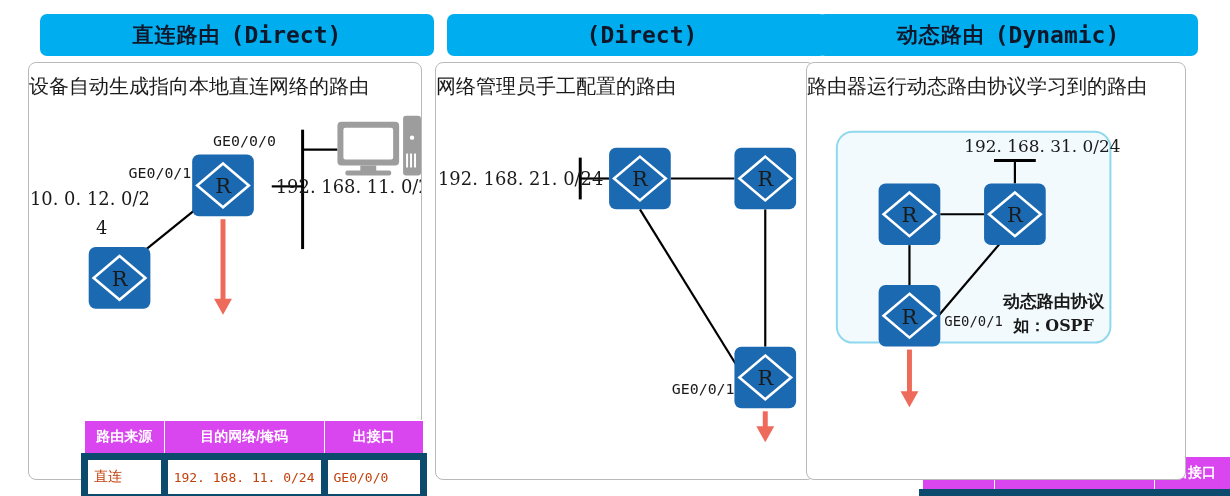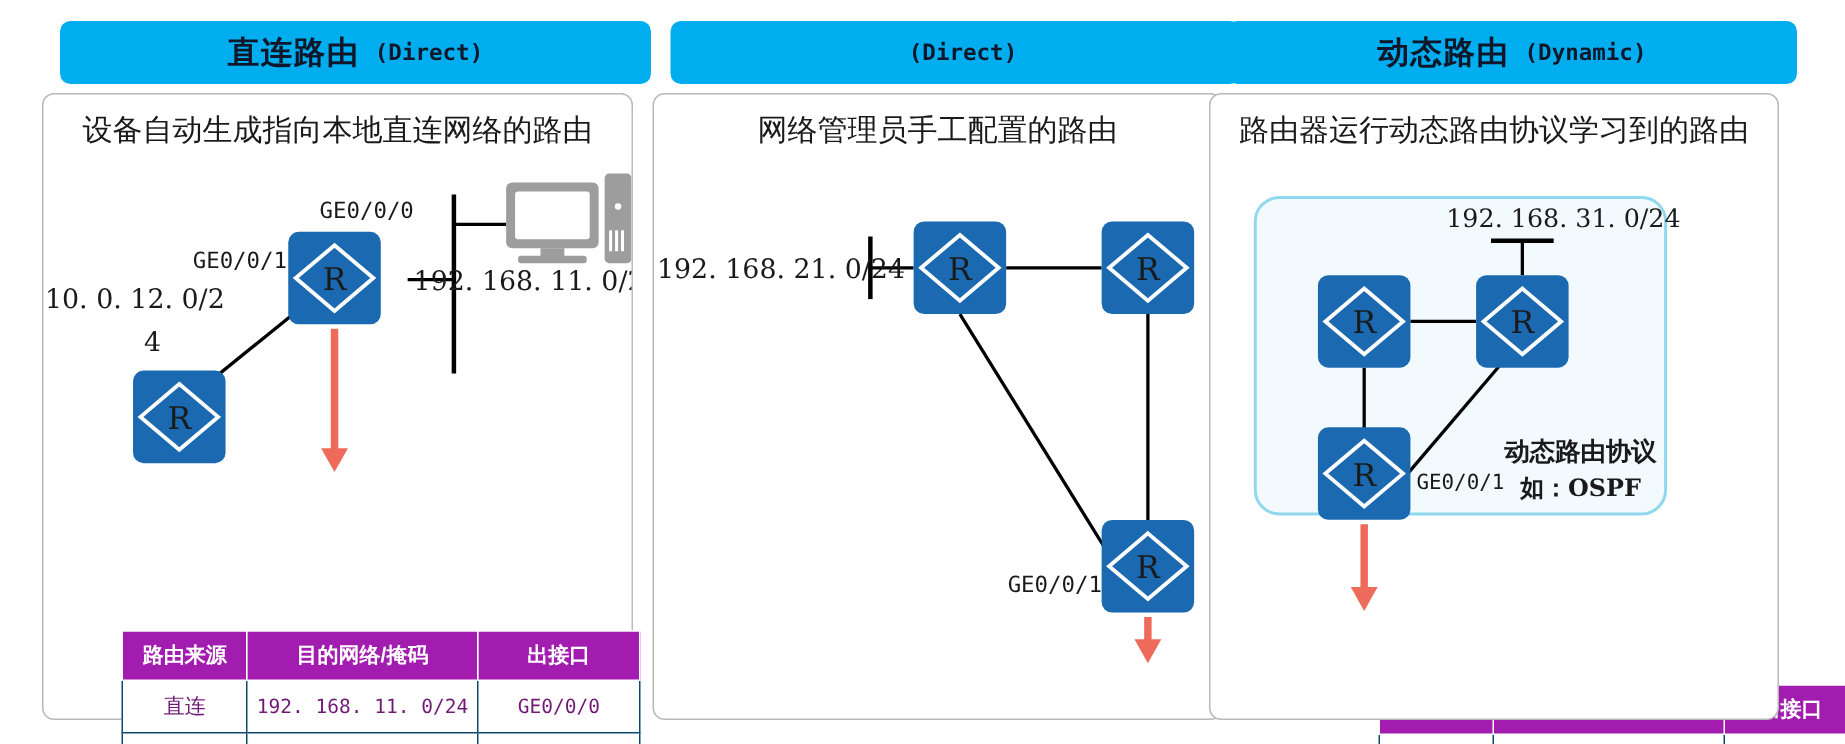--- a/index.html
+++ b/index.html
@@ -36,38 +36,38 @@
     white-space: nowrap;
     margin-left: 12px;
   }
   .ph-cn {
     font-size: 21px;
     font-weight: bold;
     letter-spacing: 1px;
   }
   .ph-en {
     font-family: "DejaVu Sans Mono", monospace;
-    font-size: 15px;
+    font-size: 23px;
     font-weight: bold;
     margin-left: 10px;
   }
   .panel-body {
     position: absolute;
     left: 0; top: 48px;
     width: 100%;
     height: 418px;
     border: 1px solid #b9b9b9;
     border-radius: 8px;
     background: #ffffff;
   }
   .panel-desc {
     position: absolute;
     left: 0; top: 10px;
     width: 100%;
-    text-align: center;
+    text-align: left;
     font-size: 20px;
     color: #1a1a1a;
     white-space: nowrap;
   }
 
   
   #panel-direct  { left: 28px;  width: 394px; }
   #panel-static  { left: 435px; width: 380px; }
   #panel-dynamic { left: 806px; width: 380px; }
 
@@ -93,35 +93,35 @@
   .cloudbox { fill: #F2FAFD; stroke: #8FD8EE; stroke-width: 2; }
   .redtxt   { fill: #EE6A5A; font-weight: bold; }
 
   
   .rt {
     position: absolute;
     border-collapse: collapse;
     background: #ffffff;
   }
   .rt th {
-    background: #a21caf;
+    background: #d946ef;
     color: #ffffff;
     font-size: 14px;
     font-weight: bold;
     padding: 7px 6px;
     text-align: center;
     border: 1px solid #ffffff;
     white-space: nowrap;
   }
   .rt td {
     font-size: 14px;
-    color: #701a75;
+    color: #c2410c;
     padding: 8px 6px;
-    text-align: center;
-    border: 1px solid #0c4a6e;
+    text-align: left;
+    border: 7px solid #0c4a6e;
     white-space: nowrap;
   }
   .rt td.cn { font-family: "Liberation Sans", sans-serif; }
   .rt td.mn { font-family: "DejaVu Sans Mono", monospace; font-size: 13px; }
 
   #tbl-direct  { left: 52px;  top: 357px; width: 346px; }
   #tbl-static  { left: 483px; top: 393px; width: 320px; }
 </style>
 </head>
 <body>

